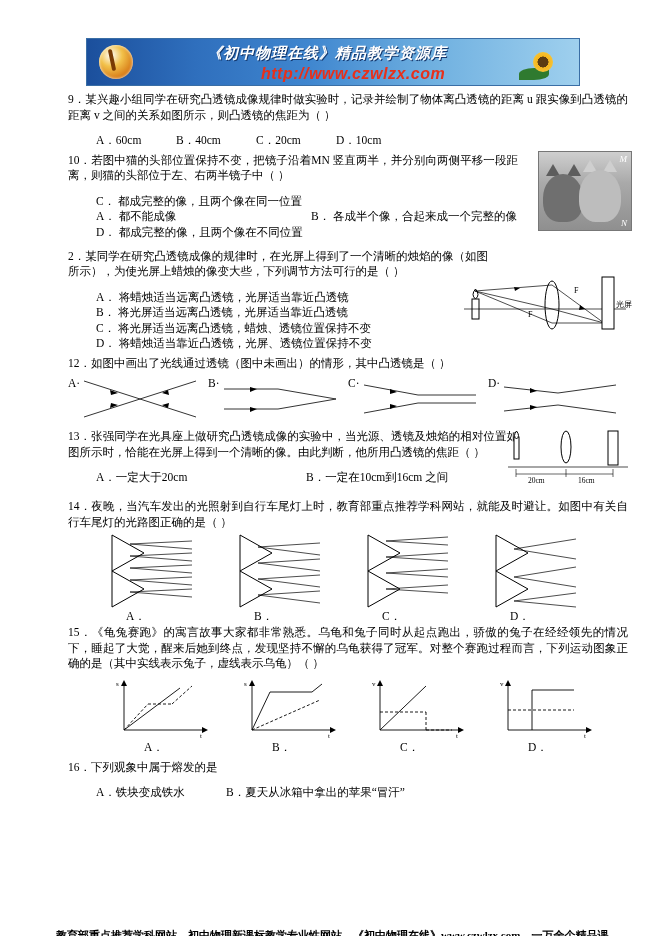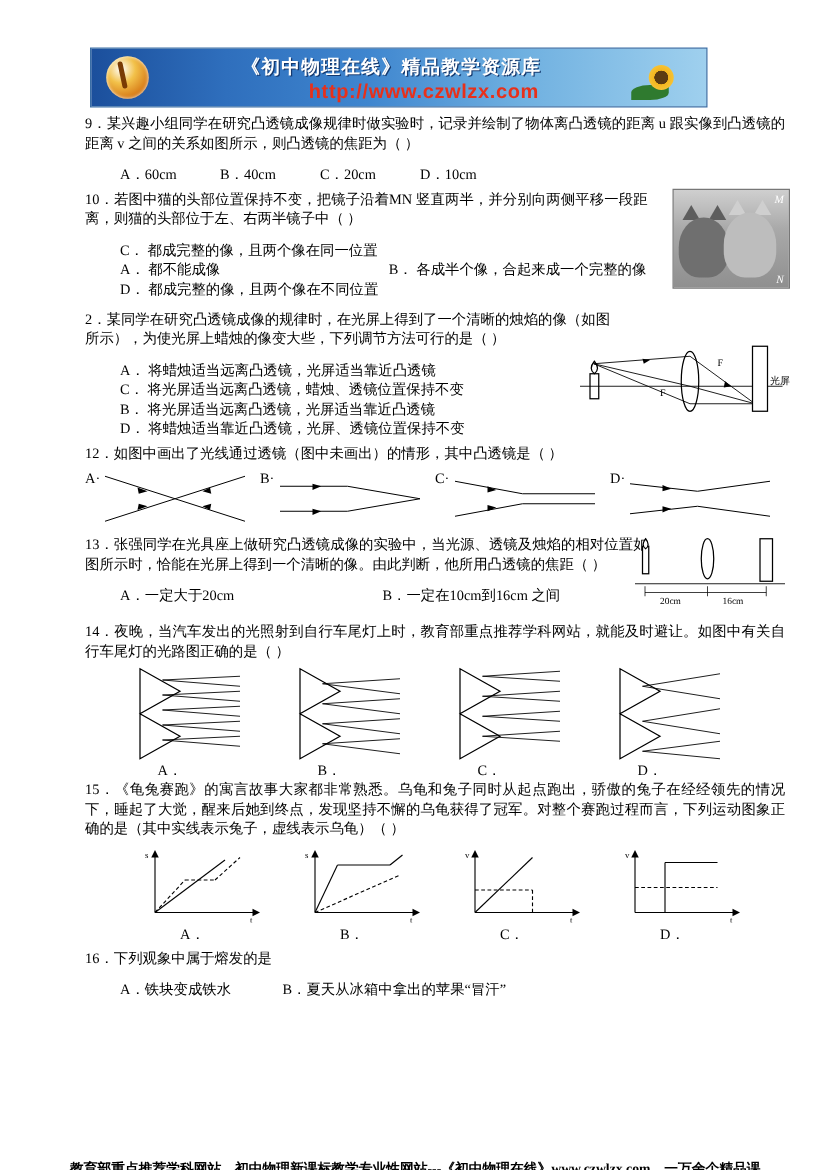--- a/index.html
+++ b/index.html
@@ -5,24 +5,25 @@
   html,body{margin:0;padding:0;}
   body{
     width:661px;height:936px;background:#fff;
     font-family:"Liberation Serif", serif;
     color:#000;
     position:relative;
     overflow:hidden;
   }
   .page{position:relative;width:661px;height:936px;}
   .banner{
-    position:absolute;left:72px;top:38px;width:492px;height:46px;
+    position:absolute;left:86px;top:38px;width:492px;height:46px;
     background:linear-gradient(to right,#1b4f9c 0%, #2f6fbd 22%, #3f86cf 45%, #6fb0e0 70%, #9fd0ee 100%);
     border:1px solid #3a6ea5;
     overflow:hidden;
+    font-style:italic;
   }
   .banner .ball{
     position:absolute;left:12px;top:6px;width:34px;height:34px;border-radius:50%;
     background:radial-gradient(circle at 35% 30%, #fff 0%, #f2c14a 35%, #d9801b 70%, #a04f06 100%);
     box-shadow:0 0 3px #fff inset;
   }
   .banner .ball:after{
     content:"";position:absolute;left:11px;top:4px;width:4px;height:22px;background:#7a3b04;
     transform:rotate(-12deg);border-radius:2px;
   }
@@ -129,24 +130,24 @@
       </div>
     </div>
 
     <div class="q" style="min-height:92px">
       <div class="qline" style="width:420px"><span>2．</span><span>某同学在研究凸透镜成像的规律时，在光屏上得到了一个清晰的烛焰的像（如图所示），为使光屏上蜡烛的像变大些，下列调节方法可行的是（    ）</span></div>
       <div class="opts indent" style="width:420px">
         <div class="optrow">
             <span>A．   将蜡烛适当远离凸透镜，光屏适当靠近凸透镜</span>
           </div>
         <div class="optrow">
+            <span>B．   将光屏适当远离凸透镜，光屏适当靠近凸透镜</span>
+          </div>
+        <div class="optrow">
             <span>C．   将光屏适当远离凸透镜，蜡烛、透镜位置保持不变</span>
-          </div>
-        <div class="optrow">
-            <span>B．   将光屏适当远离凸透镜，光屏适当靠近凸透镜</span>
           </div>
         <div class="optrow">
             <span>D．   将蜡烛适当靠近凸透镜，光屏、透镜位置保持不变</span>
           </div>
       </div>
       <div class="figbox" style="right:-6px;top:14px;width:180px;height:72px">
         <svg width="180" height="72" viewBox="0 0 180 72">
 
           <rect x="18" y="36" width="7" height="20" fill="#fff" stroke="#000"></rect>
           <path d="M21.5 26 q5 6 0 10 q-5 -4 0 -10z" fill="#fff" stroke="#000"></path>

